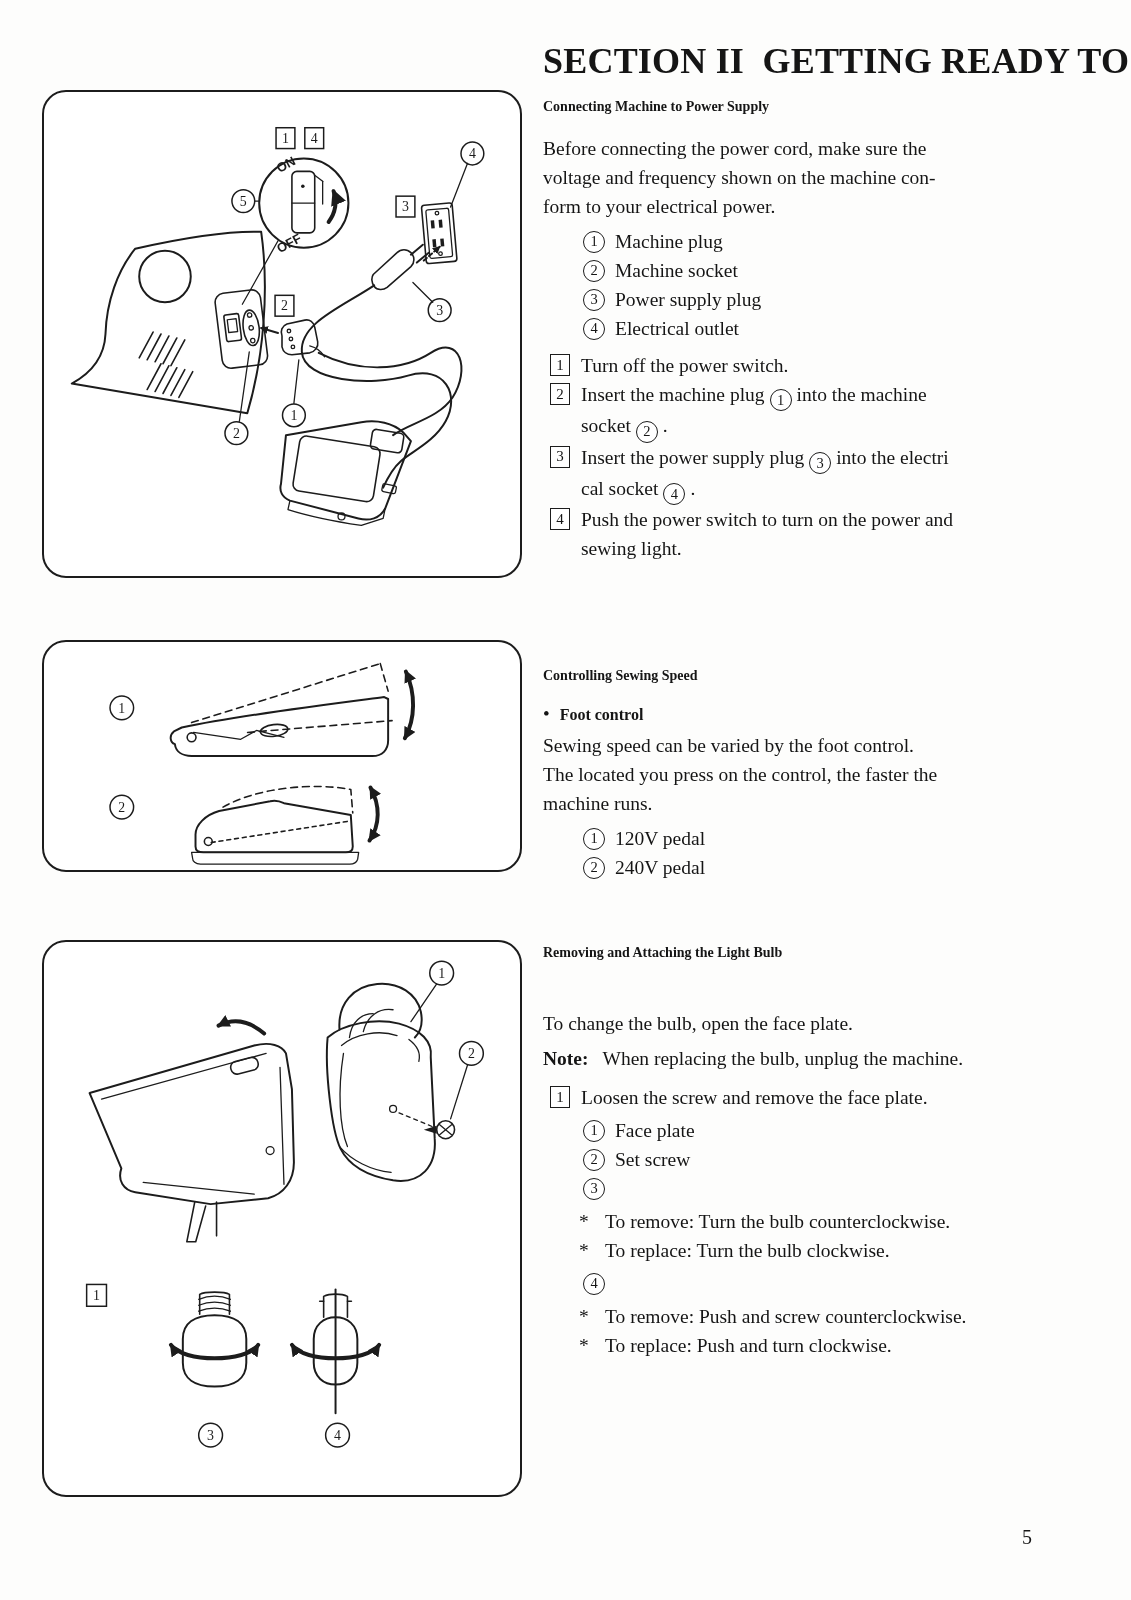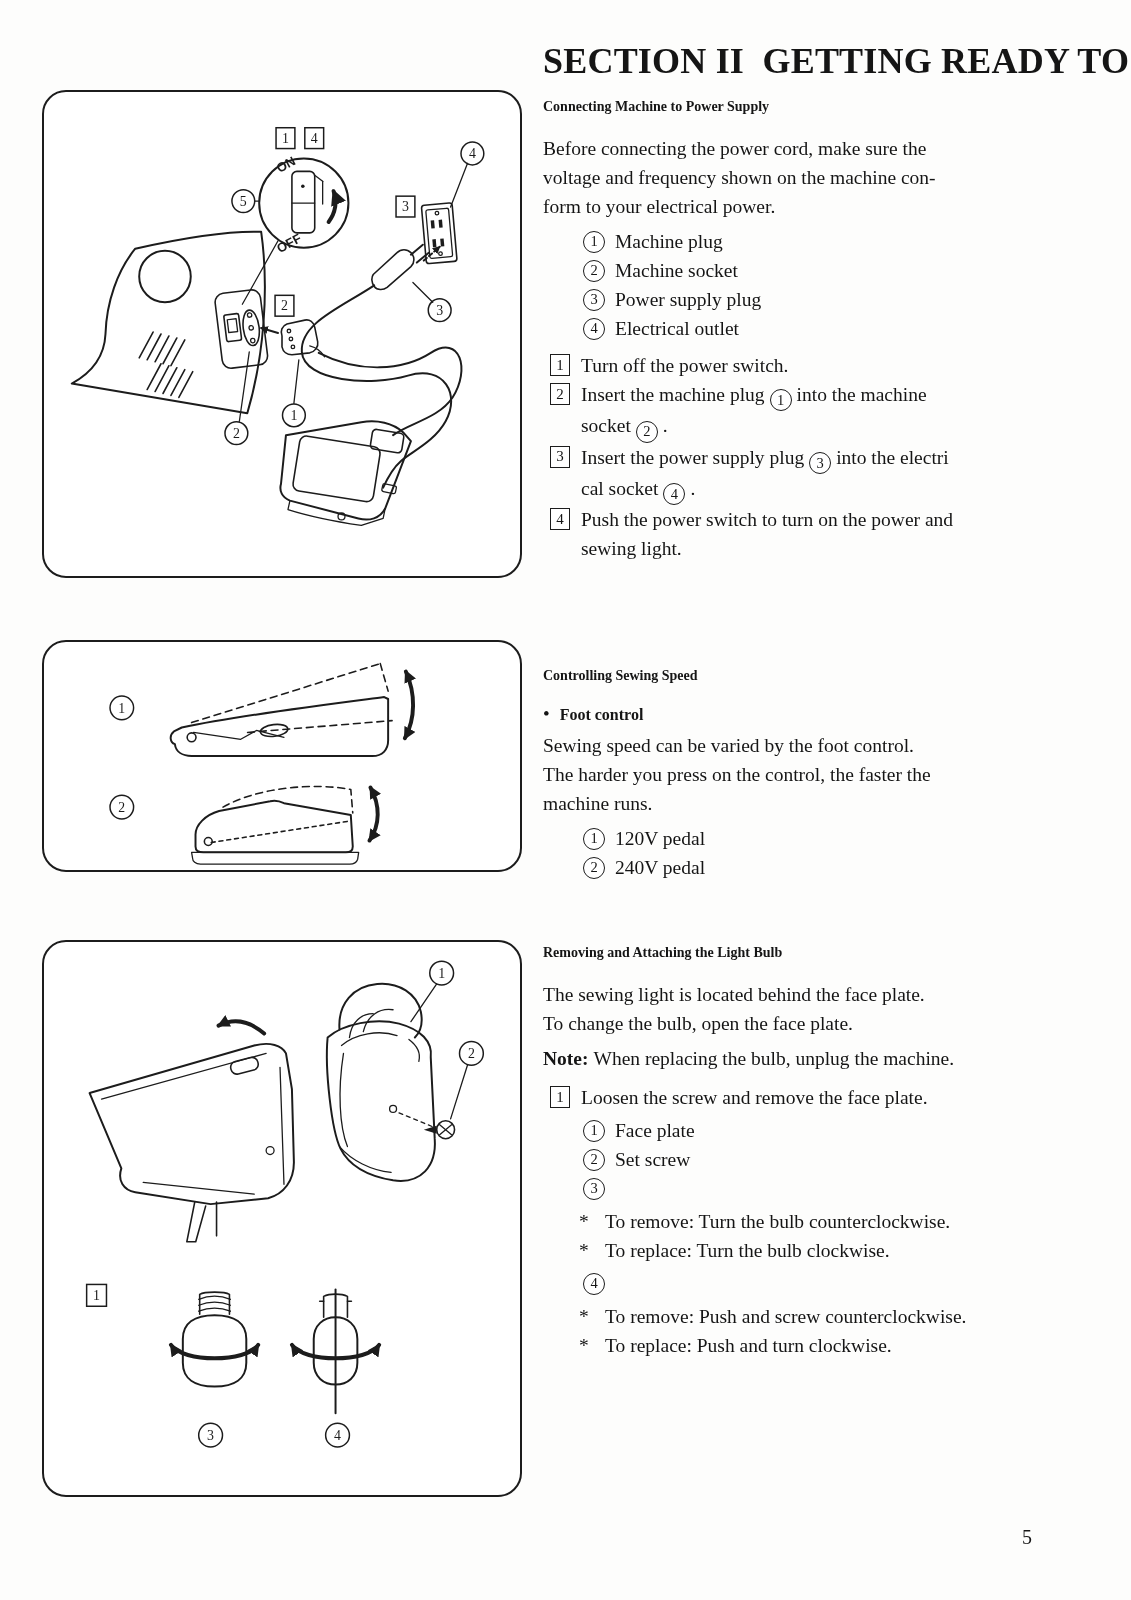--- a/index.html
+++ b/index.html
@@ -61,21 +61,21 @@
   }
 
   .circlist { margin-top:6px; }
   .cl-item { display:flex; align-items:center; gap:10px; margin-left:40px; height:29px; font-size:19.5px; }
 
   .steps { margin-top:8px; }
   .step { display:flex; gap:11px; margin-left:7px; font-size:19.5px; line-height:29px; }
   .step .boxn { margin-top:3px; }
   .step .stext { flex:1; }
 
-  .note-line { display:flex; gap:5px; margin-top:6px; font-size:19.5px; line-height:29px; }
+  .note-line { display:flex; gap:14px; margin-top:6px; font-size:19.5px; line-height:29px; }
   .note-line .nlabel { font-weight:bold; }
 
   .starlist { margin-top:4px; }
   .star-line { display:flex; gap:14px; margin-left:36px; font-size:19.5px; line-height:29px; }
   .star-line .star { width:12px; }
 
   .pagenum { position:absolute; left:1022px; top:1526px; font-size:20px; }
 </style>
 </head>
 <body>
@@ -372,39 +372,39 @@
   </div>
 
   <div class="sec" id="sec2">
     <div class="h2">Controlling Sewing Speed</div>
     <div class="bullet-line">
       <span class="bsym">•</span>
       <span class="btxt">Foot control</span>
     </div>
     <p class="bodytext">
       <span>Sewing speed can be varied by the foot control.</span><br>
-      <span>The harder you press on the control, the faster the</span><br>
+      <span>The located you press on the control, the faster the</span><br>
       <span>machine runs.</span>
     </p>
     <div class="circlist">
       <div class="cl-item">
         <span class="circ">1</span>
         <span>120V pedal</span>
       </div>
       <div class="cl-item">
         <span class="circ">2</span>
         <span>240V pedal</span>
       </div>
     </div>
   </div>
 
   <div class="sec" id="sec3">
     <div class="h2">Removing and Attaching the Light Bulb</div>
     <p class="bodytext">
-      <span>The sewing light is located behind the face plate.</span><br>
+      <br>
       <span>To change the bulb, open the face plate.</span>
     </p>
     <div class="note-line">
       <span class="nlabel">Note:</span>
       <span>When replacing the bulb, unplug the machine.</span>
     </div>
     <div class="steps" style="margin-top:10px;">
       <div class="step">
         <span class="boxn">1</span>
         <div class="stext">Loosen the screw and remove the face plate.</div>

